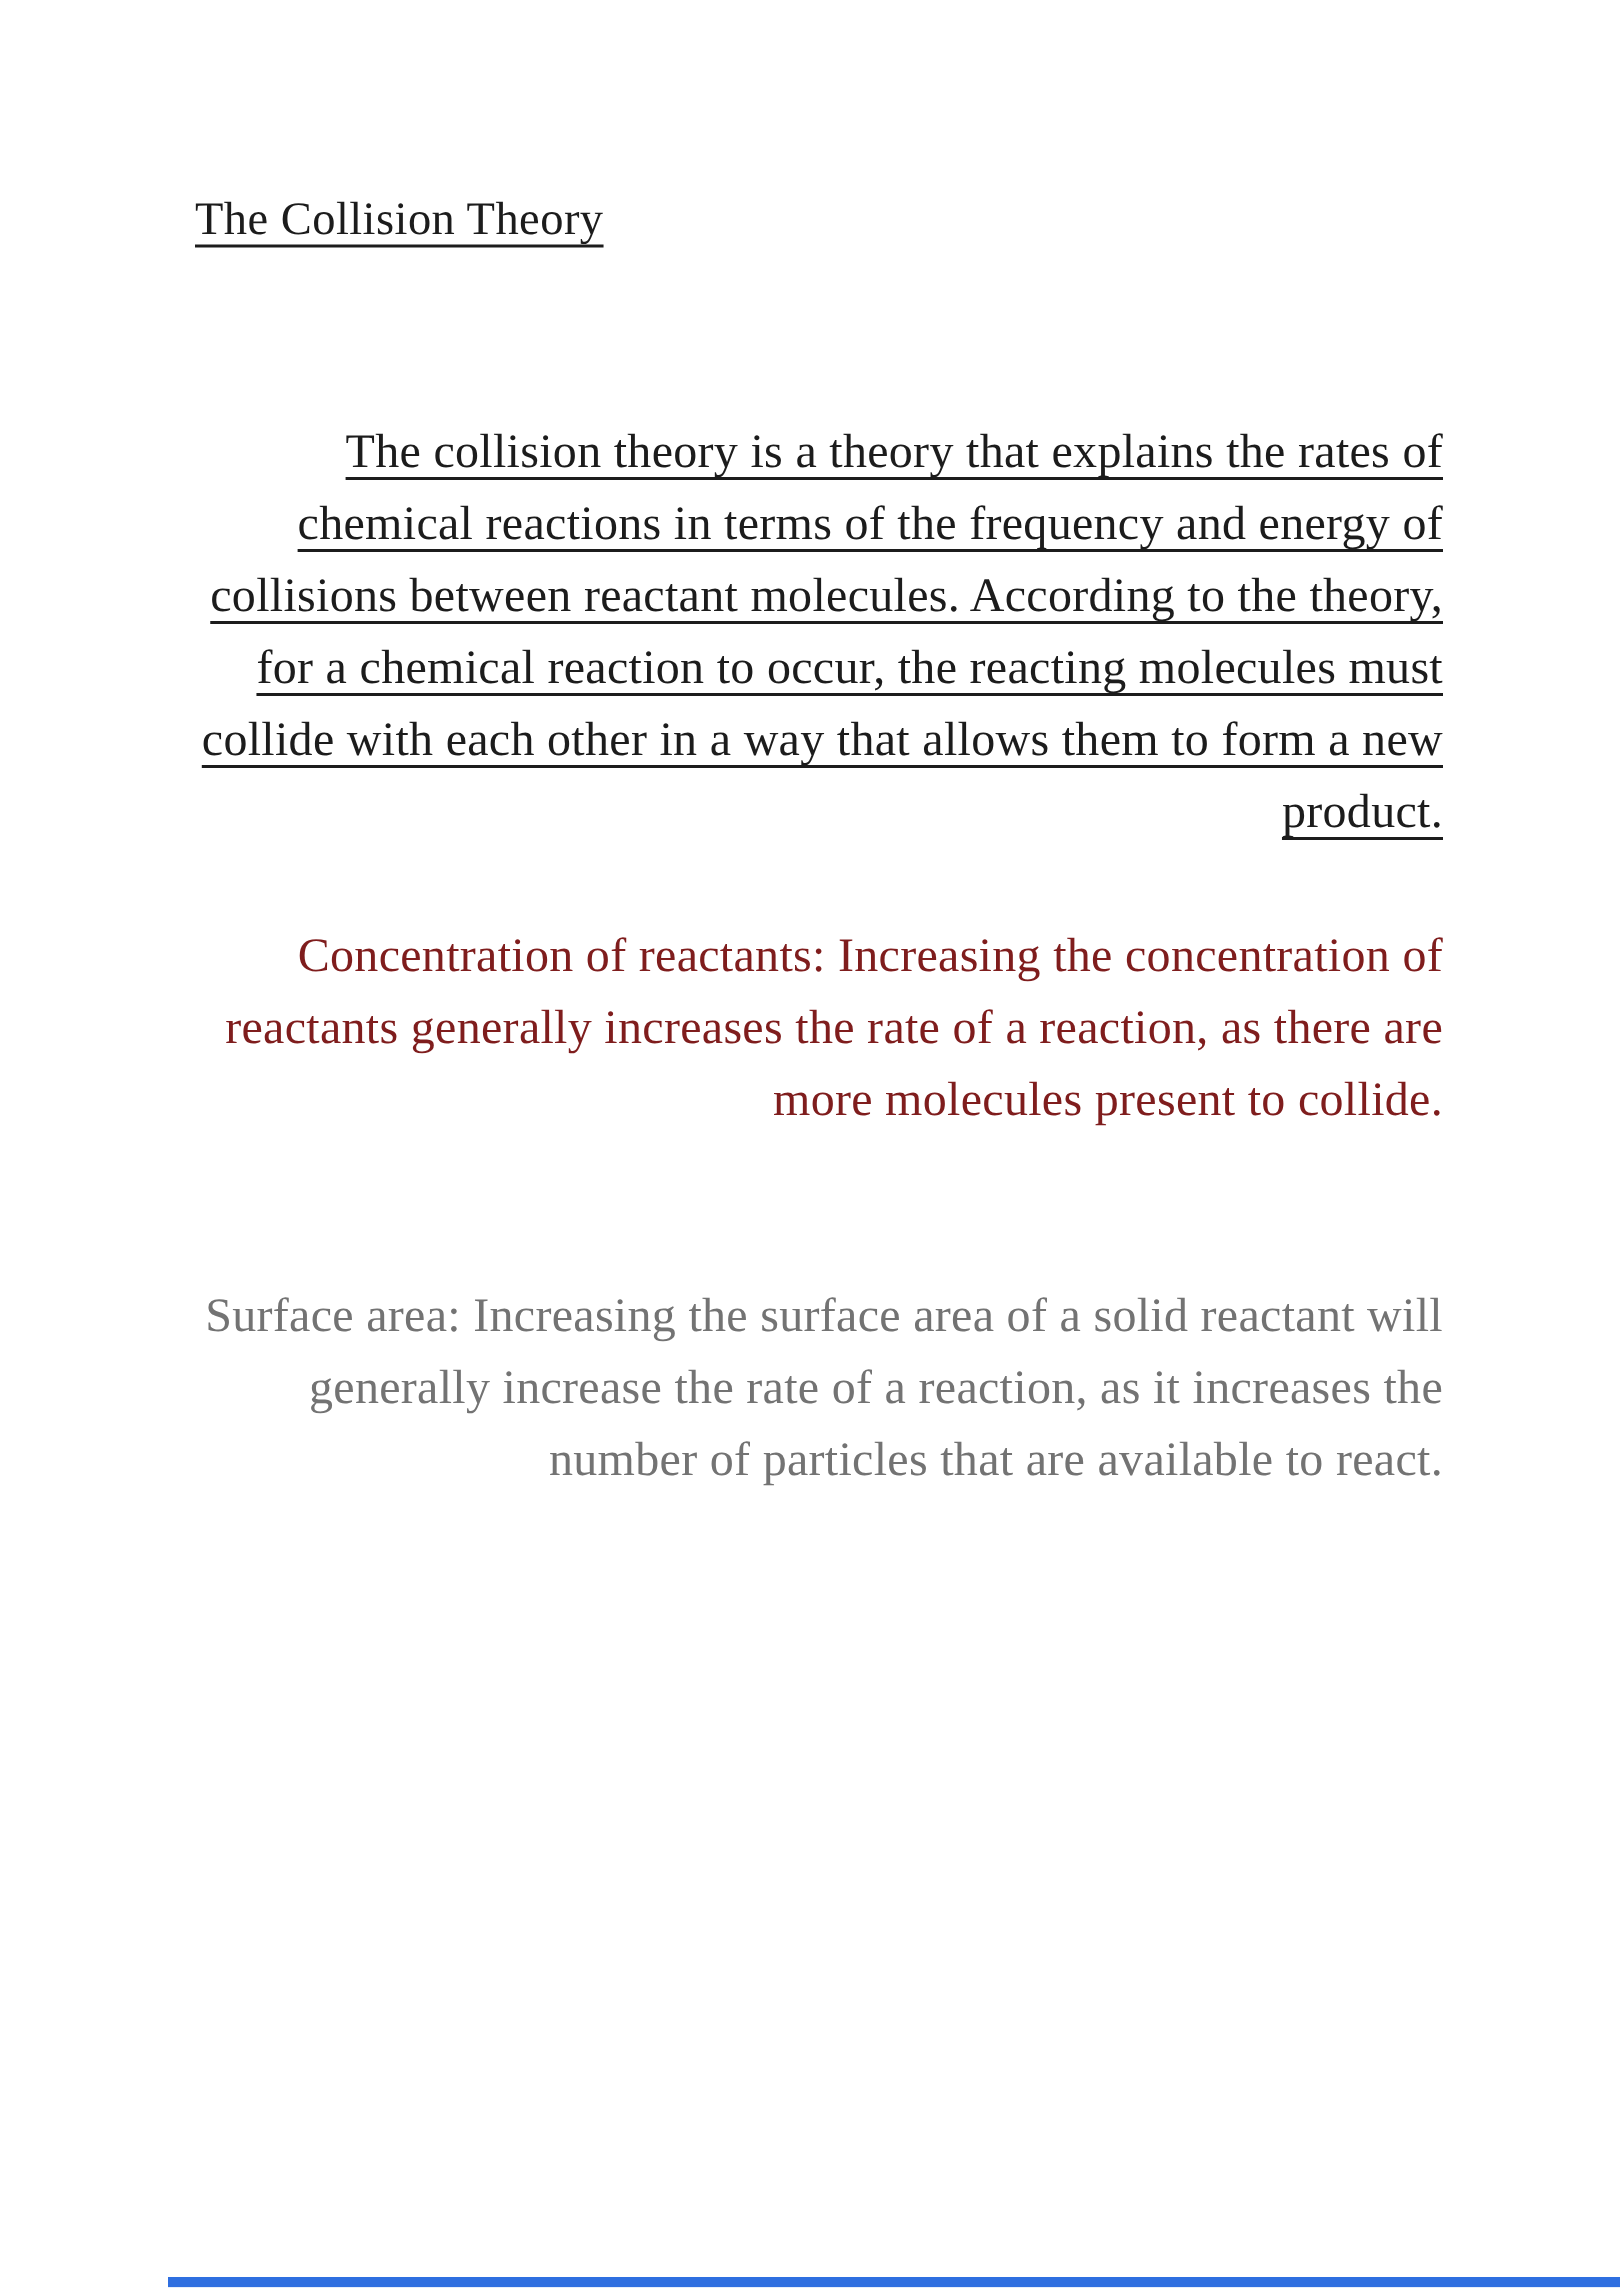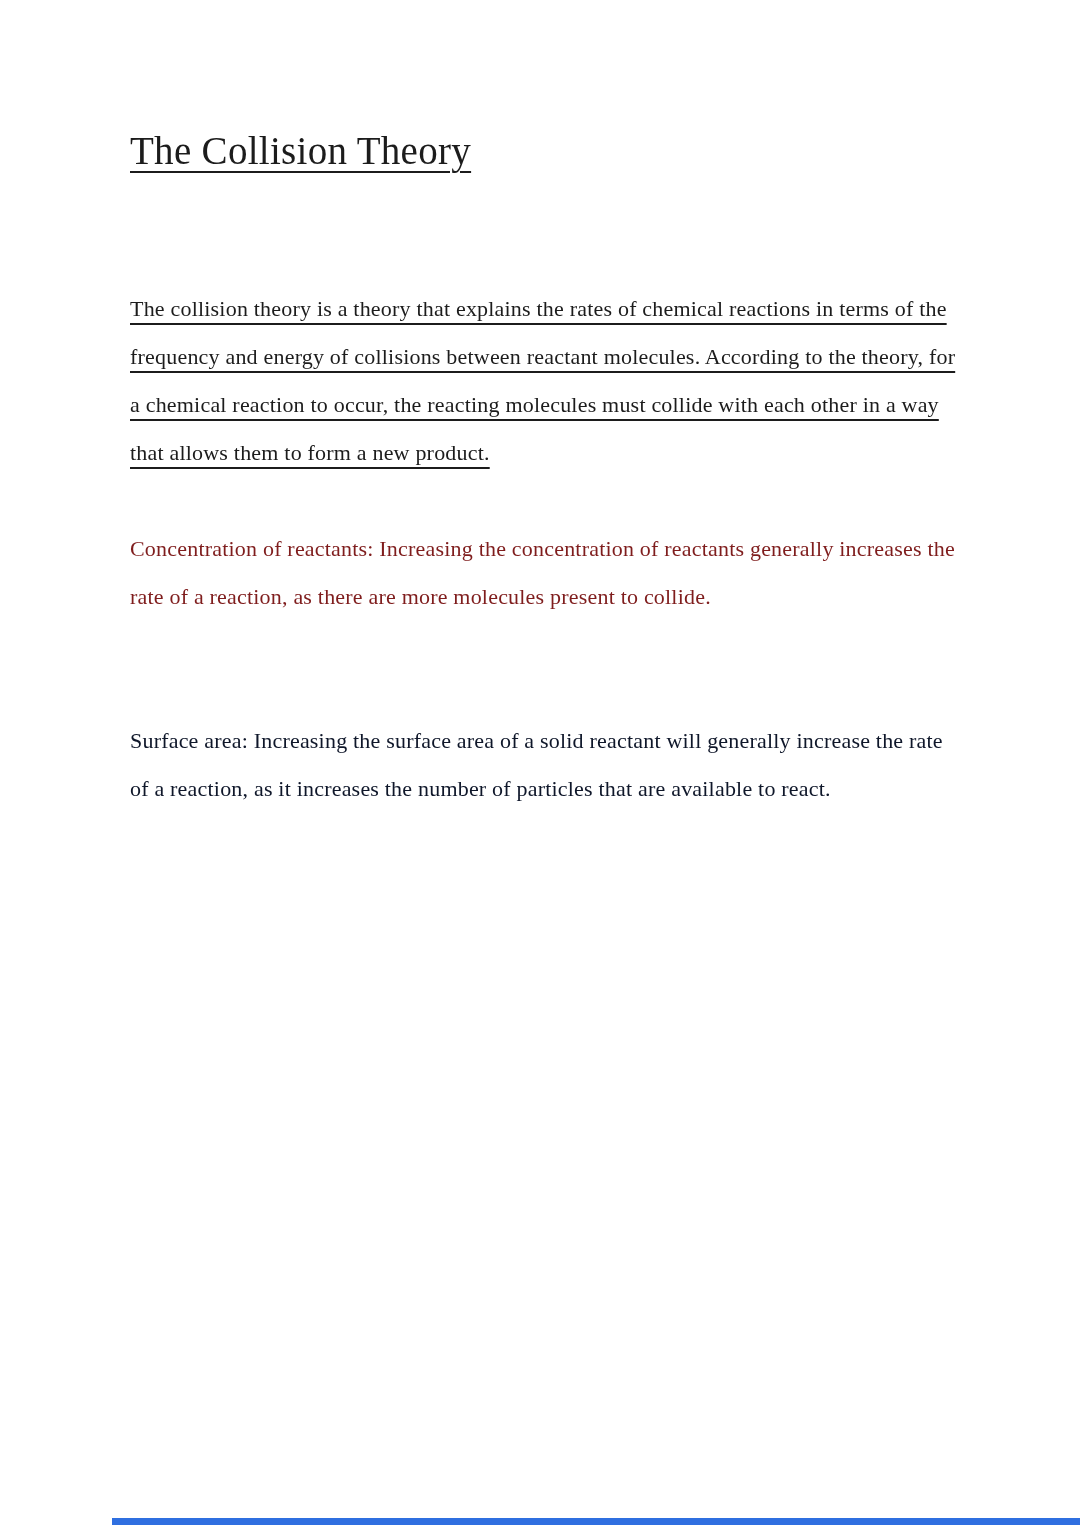--- a/index.html
+++ b/index.html
@@ -16,42 +16,43 @@
     font-family: "Liberation Serif", "DejaVu Serif", serif;
     color: #1c1c1c;
   }
   .content {
     position: absolute;
     left: 130px;
     top: 128px;
     width: 832px;
   }
   .doc-title {
-    font-size: 39px;
+    font-size: 31px;
     font-weight: 400;
     margin: 0 0 112px 0;
     text-decoration: underline;
     text-underline-offset: 7px;
     text-decoration-thickness: 2px;
     letter-spacing: 0.3px;
   }
   .para {
-    font-size: 22px;
+    font-size: 32px;
     line-height: 48px;
     margin: 0 0 48px 0;
     letter-spacing: 0.2px;
+    text-align: right;
   }
   .para.underlined {
     text-decoration: underline;
     text-underline-offset: 7px;
     text-decoration-thickness: 1.5px;
   }
   .para.concentration { color: #7f1d1d; }
   .para.temperature   { color: #e01b1e; }
-  .para.surface-area  { color: #0f172a; margin-top: 96px; }
+  .para.surface-area  { color: #737373; margin-top: 96px; }
   .bottom-bar {
     position: absolute;
     left: 112px;
     right: 0;
     bottom: 0;
     height: 7px;
     background: #2f6fe0;
   }
 </style>
 </head>

